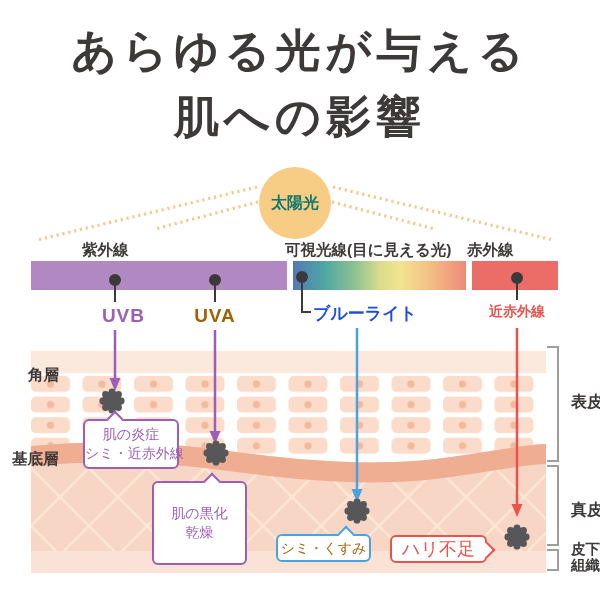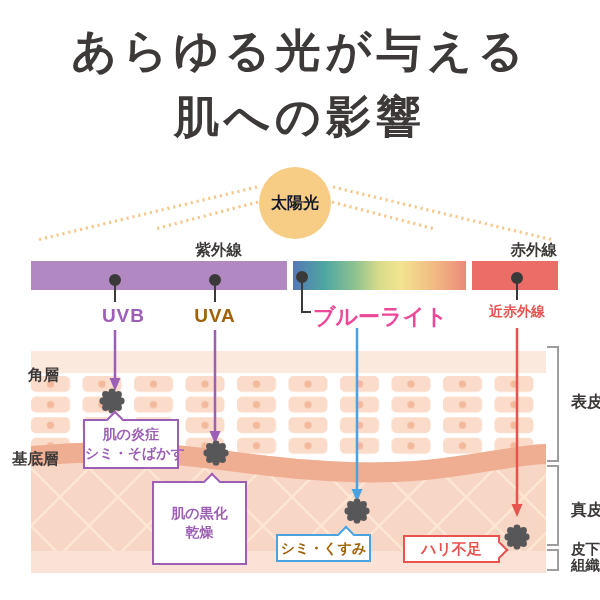--- a/index.html
+++ b/index.html
@@ -7,53 +7,53 @@
     position:relative;width:600px;height:600px;background:#fff;overflow:hidden;
     font-family:"Liberation Sans",sans-serif;color:#3c3938;
   }
   .abs{position:absolute;}
   
   .title{left:0;top:18px;width:600px;text-align:center;font-size:45px;font-weight:900;
          letter-spacing:5px;line-height:66px;color:#3c3938;z-index:3;}
   
   .sun{left:259px;top:167px;width:72px;height:72px;border-radius:50%;background:#f7cd85;
        display:flex;align-items:center;justify-content:center;font-size:16px;font-weight:700;
-       color:#0f172a;z-index:1;}
+       color:#0f766e;z-index:1;}
   
   .bar{top:261px;height:29px;z-index:1;}
   .bar-uv{left:31px;width:256px;background:#b288c3;}
   .bar-vis{left:293px;width:173px;
     background:linear-gradient(90deg,#5578b6 0%,#4da6a2 18%,#8ec290 36%,#d8dc8a 50%,#f3e490 62%,#f2b982 82%,#ec8a7a 100%);}
   .bar-ir{left:472px;width:86px;background:#ec6d68;}
-  .bar-label{top:240px;font-size:15.5px;font-weight:700;color:#3c3938;text-align:right;
+  .bar-label{top:240px;font-size:15.5px;font-weight:700;color:#3c3938;text-align:left;
              white-space:nowrap;z-index:3;}
   
   .lt{z-index:3;white-space:nowrap;font-weight:700;}
   .lt-uvb{left:85px;top:305px;width:60px;text-align:right;font-size:19px;color:#9c5fb5;letter-spacing:1px;}
   .lt-uva{left:185px;top:305px;width:60px;text-align:center;font-size:19px;color:#a16207;letter-spacing:1px;}
-  .lt-blue{left:313px;top:302px;font-size:22px;color:#ec4899;}
+  .lt-blue{left:313px;top:302px;font-size:17px;color:#1d4ed8;}
   .lt-nir{left:477px;top:303px;width:80px;text-align:center;font-size:14px;color:#e8534e;}
   
   .skin-label{font-size:15.5px;font-weight:700;color:#3c3938;z-index:3;white-space:nowrap;}
   .lbl-kakuso{left:28px;top:353px;margin-top:12px;}
   .lbl-kitei{left:12px;top:449px;}
   .lbl-hyohi{left:571px;top:392px;font-size:16px;}
   .lbl-shinpi{left:571px;top:500px;font-size:16px;}
   .lbl-hika{left:571px;top:541px;font-size:14.5px;line-height:16px;}
   
-  .box{background:#fff;border:2.5px solid;border-radius:0;text-align:center;font-weight:700;
+  .box{background:#fff;border:2.5px solid;border-radius:6px;text-align:center;font-weight:400;
        z-index:3;box-sizing:border-box;}
   .box .ln{white-space:nowrap;}
   .box-purple{border-color:#9c5fb5;color:#9c5fb5;}
   .box-blue{border-color:#49a3e3;color:#a16207;}
   .box-red{border-color:#e8534e;color:#e8534e;}
   .box1{left:83px;top:419px;width:96px;padding:4px 0;font-size:14px;line-height:19px;}
   .box2{left:152px;top:481px;width:95px;padding:21px 0;font-size:14px;line-height:19px;}
   .box3{left:276px;top:534px;width:95px;padding:3px 0;font-size:14px;line-height:18px;}
-  .box4{left:403px;top:535px;width:97px;padding:3px 0;font-size:15px;line-height:18px;}
+  .box4{left:390px;top:535px;width:97px;padding:3px 0;font-size:18px;line-height:18px;}
   .ptr{position:absolute;width:10px;height:10px;background:#fff;transform:rotate(45deg);}
   .ptr-up{top:-8px;border-top:2.5px solid;border-left:2.5px solid;}
   .box-purple .ptr{border-color:#9c5fb5;}
   .box-blue .ptr{border-color:#49a3e3;}
   .box-red .ptr{border-color:#e8534e;}
   .ptr-right{right:-8px;top:7px;border-top:2.5px solid;border-right:2.5px solid;}
   svg#art{position:absolute;left:0;top:0;z-index:2;}
 </style>
 </head>
 <body>
@@ -67,40 +67,41 @@
 
   <div class="abs sun">
     <span>太陽光</span>
   </div>
 
   <div class="abs bar bar-uv"></div>
   <div class="abs bar bar-vis"></div>
   <div class="abs bar bar-ir"></div>
 
   <div class="abs bar-label" style="left:82px;width:160px;">紫外線</div>
+  <div class="abs bar-label" style="left:285px;width:190px;">可視光線(目に見える光)</div>
   <div class="abs bar-label" style="left:467px;width:90px;">赤外線</div>
 
   <div class="abs lt lt-uvb">UVB</div>
   <div class="abs lt lt-uva">UVA</div>
   <div class="abs lt lt-blue">ブルーライト</div>
   <div class="abs lt lt-nir">近赤外線</div>
 
   <div class="abs skin-label lbl-kakuso">角層</div>
   <div class="abs skin-label lbl-kitei">基底層</div>
   <div class="abs skin-label lbl-hyohi">表皮</div>
   <div class="abs skin-label lbl-shinpi">真皮</div>
   <div class="abs skin-label lbl-hika">
     <div>皮下</div>
     <div>組織</div>
   </div>
 
   <div class="abs box box-purple box1">
     <span class="ptr ptr-up" style="left:24px;"></span>
     <div class="ln">肌の炎症</div>
-    <div class="ln">シミ・そばかす</div>
+    <div class="ln">シミ・近赤外線</div>
   </div>
   <div class="abs box box-purple box2">
     <span class="ptr ptr-up" style="left:52px;"></span>
     <div class="ln">肌の黒化</div>
     <div class="ln">乾燥</div>
   </div>
   <div class="abs box box-blue box3">
     <span class="ptr ptr-up" style="left:62px;"></span>
     <div class="ln">シミ・くすみ</div>
   </div>

